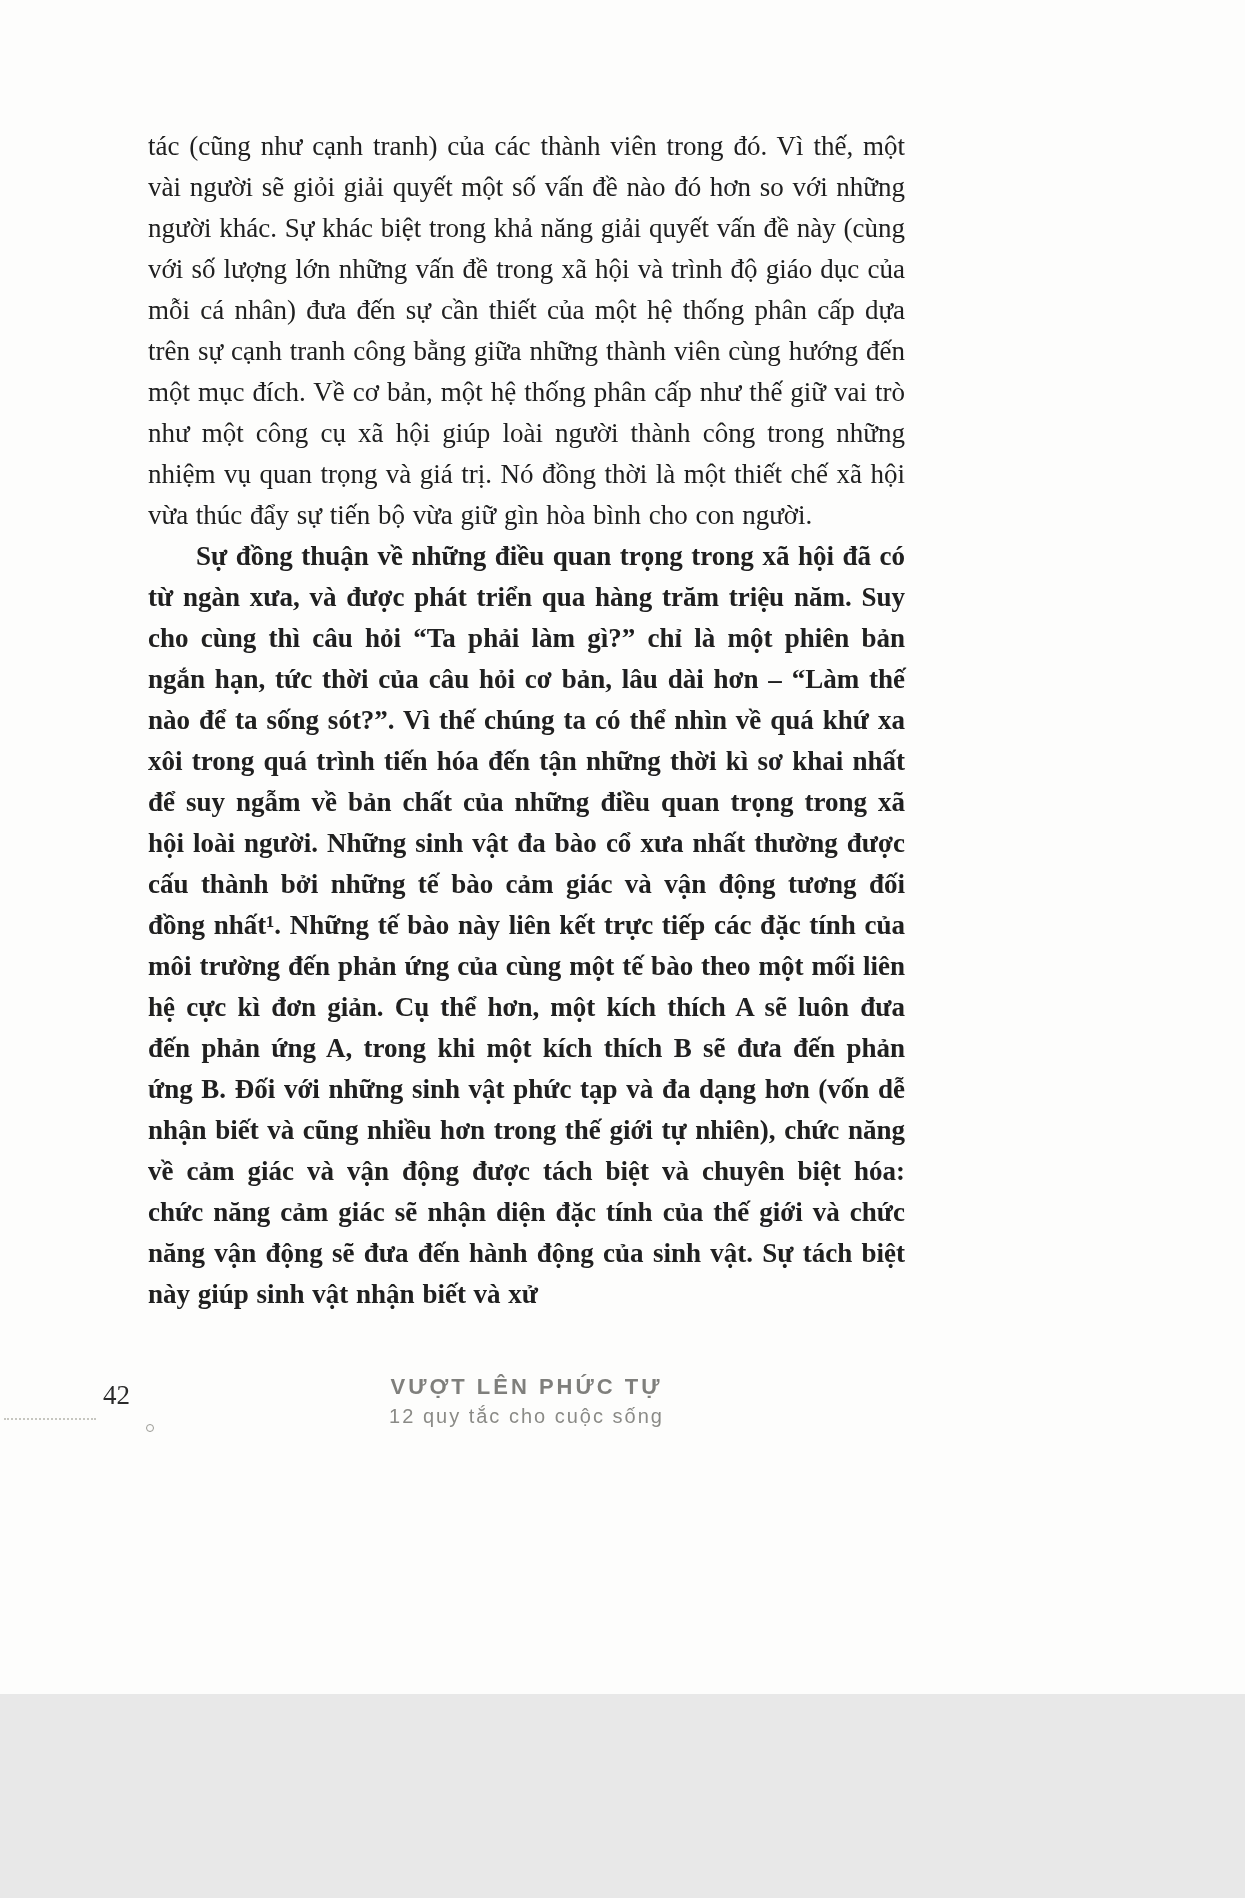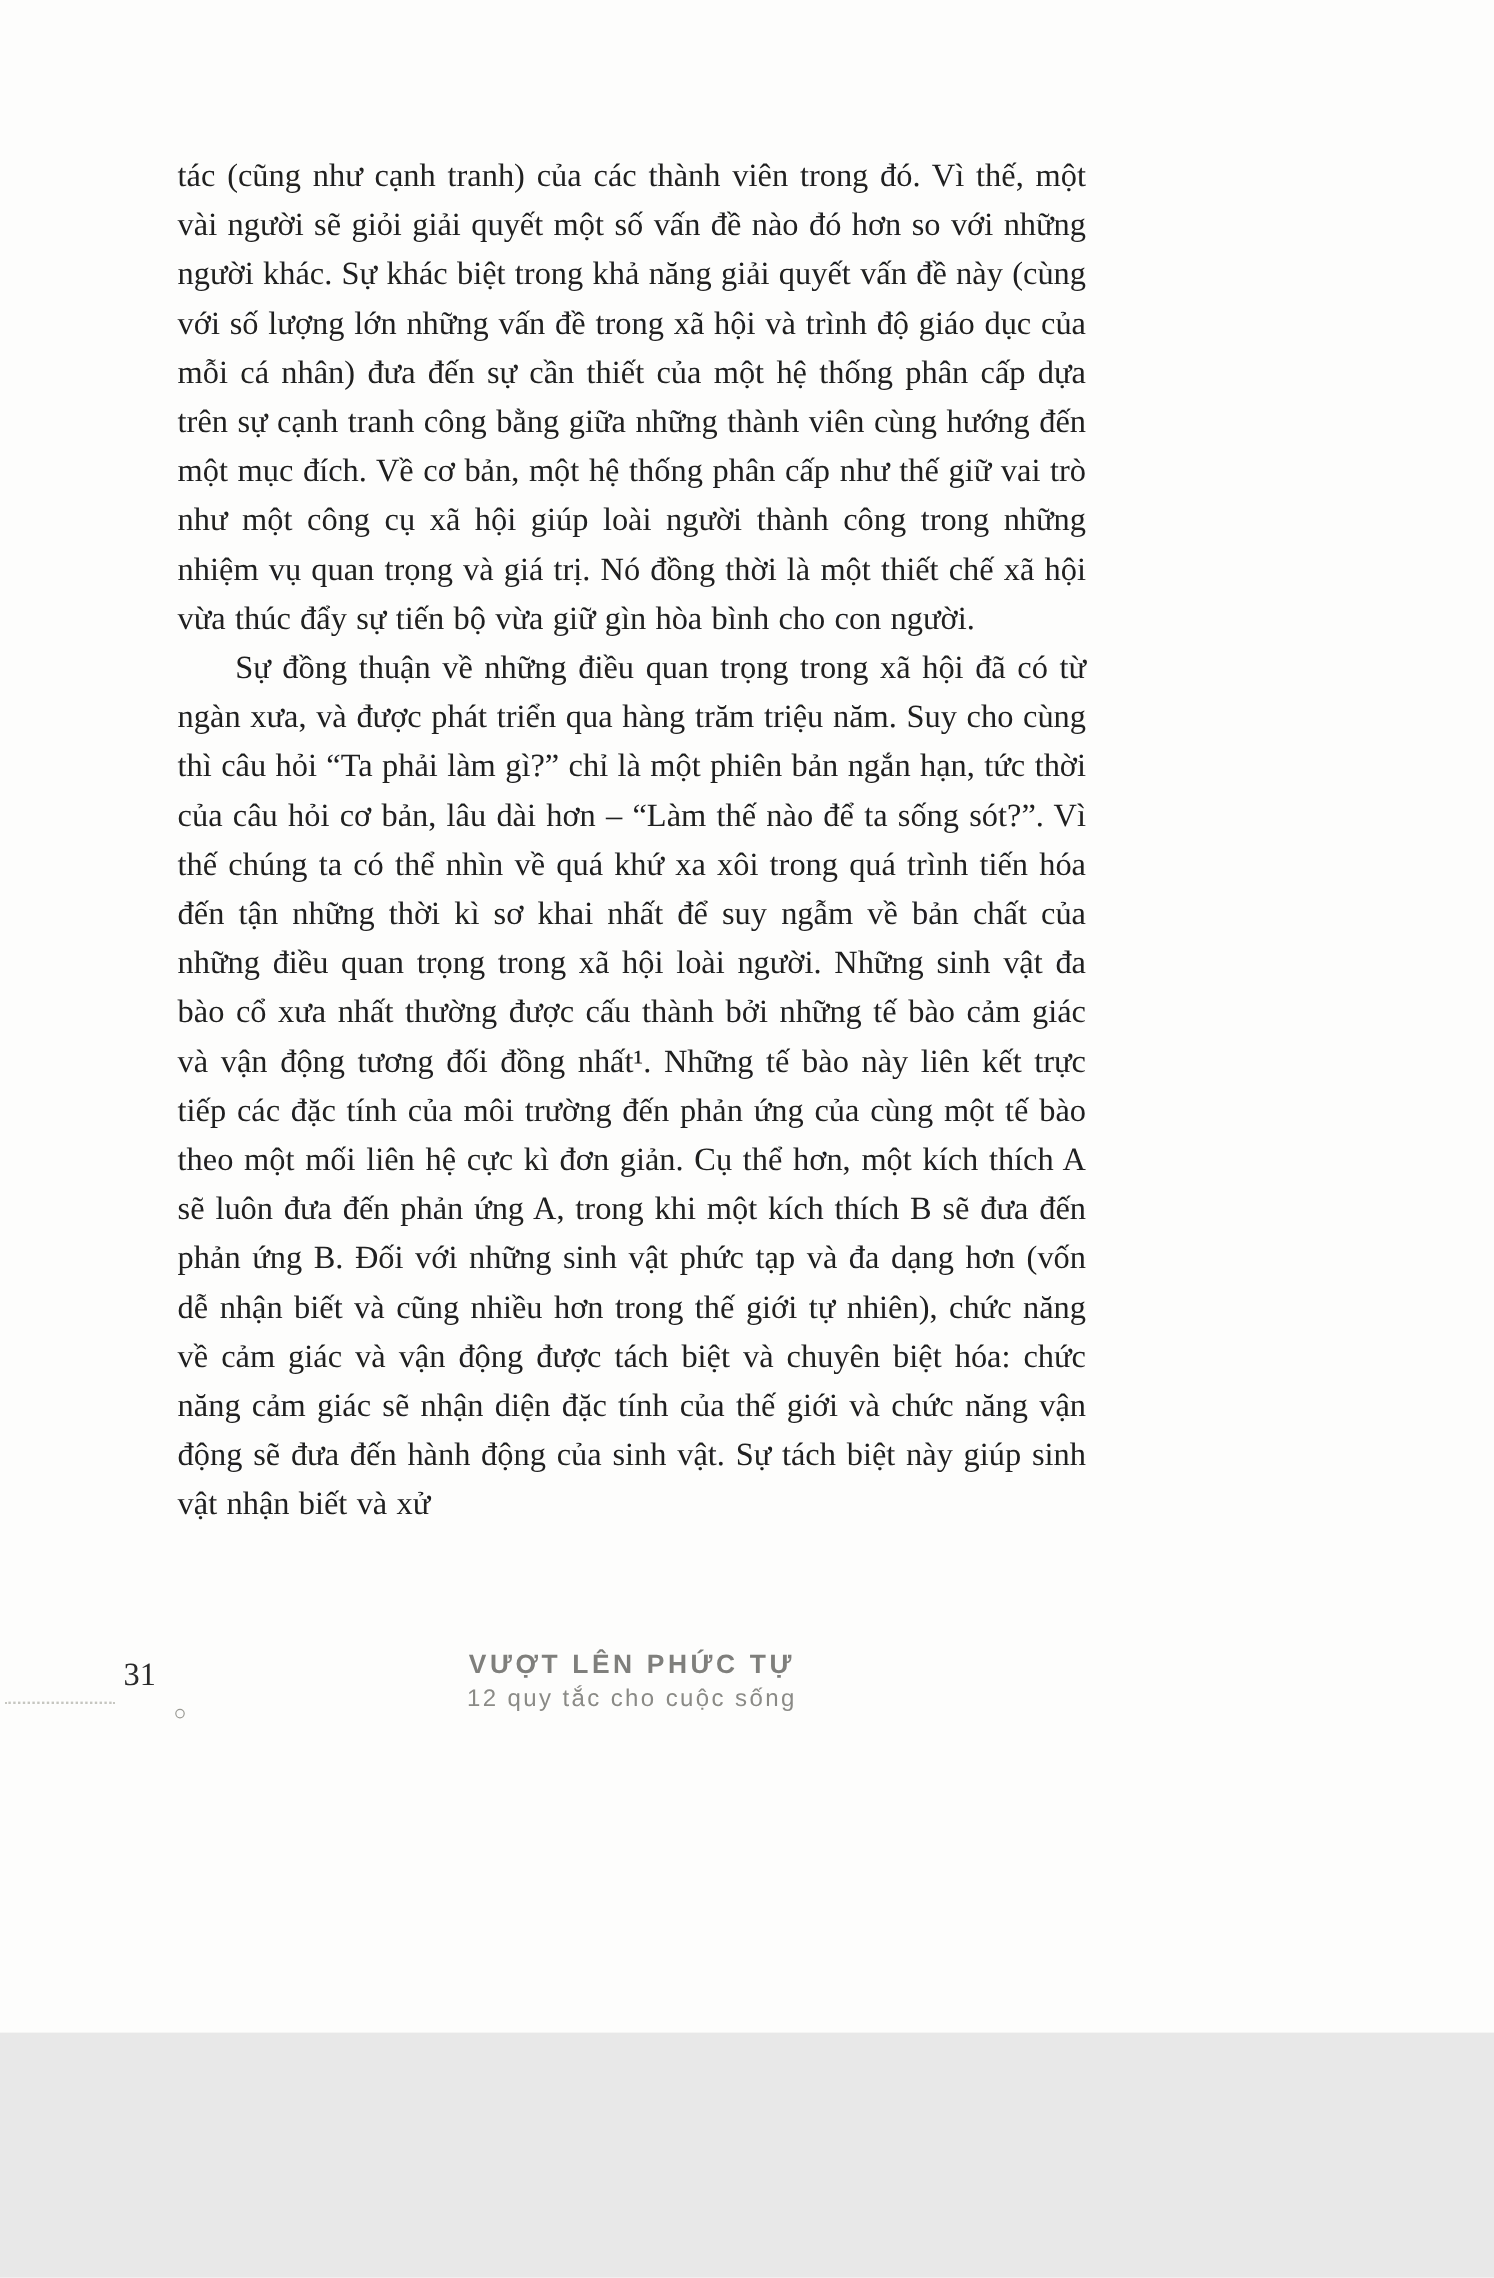--- a/index.html
+++ b/index.html
@@ -27,20 +27,21 @@
   .para {
     margin: 0;
     font-size: 27px;
     line-height: 41px;
     text-align: justify;
     word-spacing: 1px;
     color: #202020;
   }
   .para.indent {
     text-indent: 48px;
+    font-weight: bold;
   }
   .section-heading {
     font-family: "Liberation Sans", sans-serif;
     font-weight: 700;
     font-size: 29px;
     letter-spacing: 0.4px;
     color: #141414;
     margin: 46px 0 28px 0;
   }
   .footer {
@@ -103,21 +104,21 @@
 <div class="page">
 
   <div class="content">
     <p class="para">tác (cũng như cạnh tranh) của các thành viên trong đó. Vì thế, một vài người sẽ giỏi giải quyết một số vấn đề nào đó hơn so với những người khác. Sự khác biệt trong khả năng giải quyết vấn đề này (cùng với số lượng lớn những vấn đề trong xã hội và trình độ giáo dục của mỗi cá nhân) đưa đến sự cần thiết của một hệ thống phân cấp dựa trên sự cạnh tranh công bằng giữa những thành viên cùng hướng đến một mục đích. Về cơ bản, một hệ thống phân cấp như thế giữ vai trò như một công cụ xã hội giúp loài người thành công trong những nhiệm vụ quan trọng và giá trị. Nó đồng thời là một thiết chế xã hội vừa thúc đẩy sự tiến bộ vừa giữ gìn hòa bình cho con người.</p>
 
 
     <p class="para indent">Sự đồng thuận về những điều quan trọng trong xã hội đã có từ ngàn xưa, và được phát triển qua hàng trăm triệu năm. Suy cho cùng thì câu hỏi “Ta phải làm gì?” chỉ là một phiên bản ngắn hạn, tức thời của câu hỏi cơ bản, lâu dài hơn – “Làm thế nào để ta sống sót?”. Vì thế chúng ta có thể nhìn về quá khứ xa xôi trong quá trình tiến hóa đến tận những thời kì sơ khai nhất để suy ngẫm về bản chất của những điều quan trọng trong xã hội loài người. Những sinh vật đa bào cổ xưa nhất thường được cấu thành bởi những tế bào cảm giác và vận động tương đối đồng nhất¹. Những tế bào này liên kết trực tiếp các đặc tính của môi trường đến phản ứng của cùng một tế bào theo một mối liên hệ cực kì đơn giản. Cụ thể hơn, một kích thích A sẽ luôn đưa đến phản ứng A, trong khi một kích thích B sẽ đưa đến phản ứng B. Đối với những sinh vật phức tạp và đa dạng hơn (vốn dễ nhận biết và cũng nhiều hơn trong thế giới tự nhiên), chức năng về cảm giác và vận động được tách biệt và chuyên biệt hóa: chức năng cảm giác sẽ nhận diện đặc tính của thế giới và chức năng vận động sẽ đưa đến hành động của sinh vật. Sự tách biệt này giúp sinh vật nhận biết và xử</p>
   </div>
 
   <div class="footer">
-    <div class="page-number">31</div>
+    <div class="page-number">42</div>
 
     <div class="dotted-line"></div>
     <div class="ornament-circle"></div>
 
     <div class="footer-center">
       <div class="book-title">VƯỢT LÊN PHỨC TỰ</div>
       <div class="book-subtitle">12 quy tắc cho cuộc sống</div>
     </div>
   </div>
 

